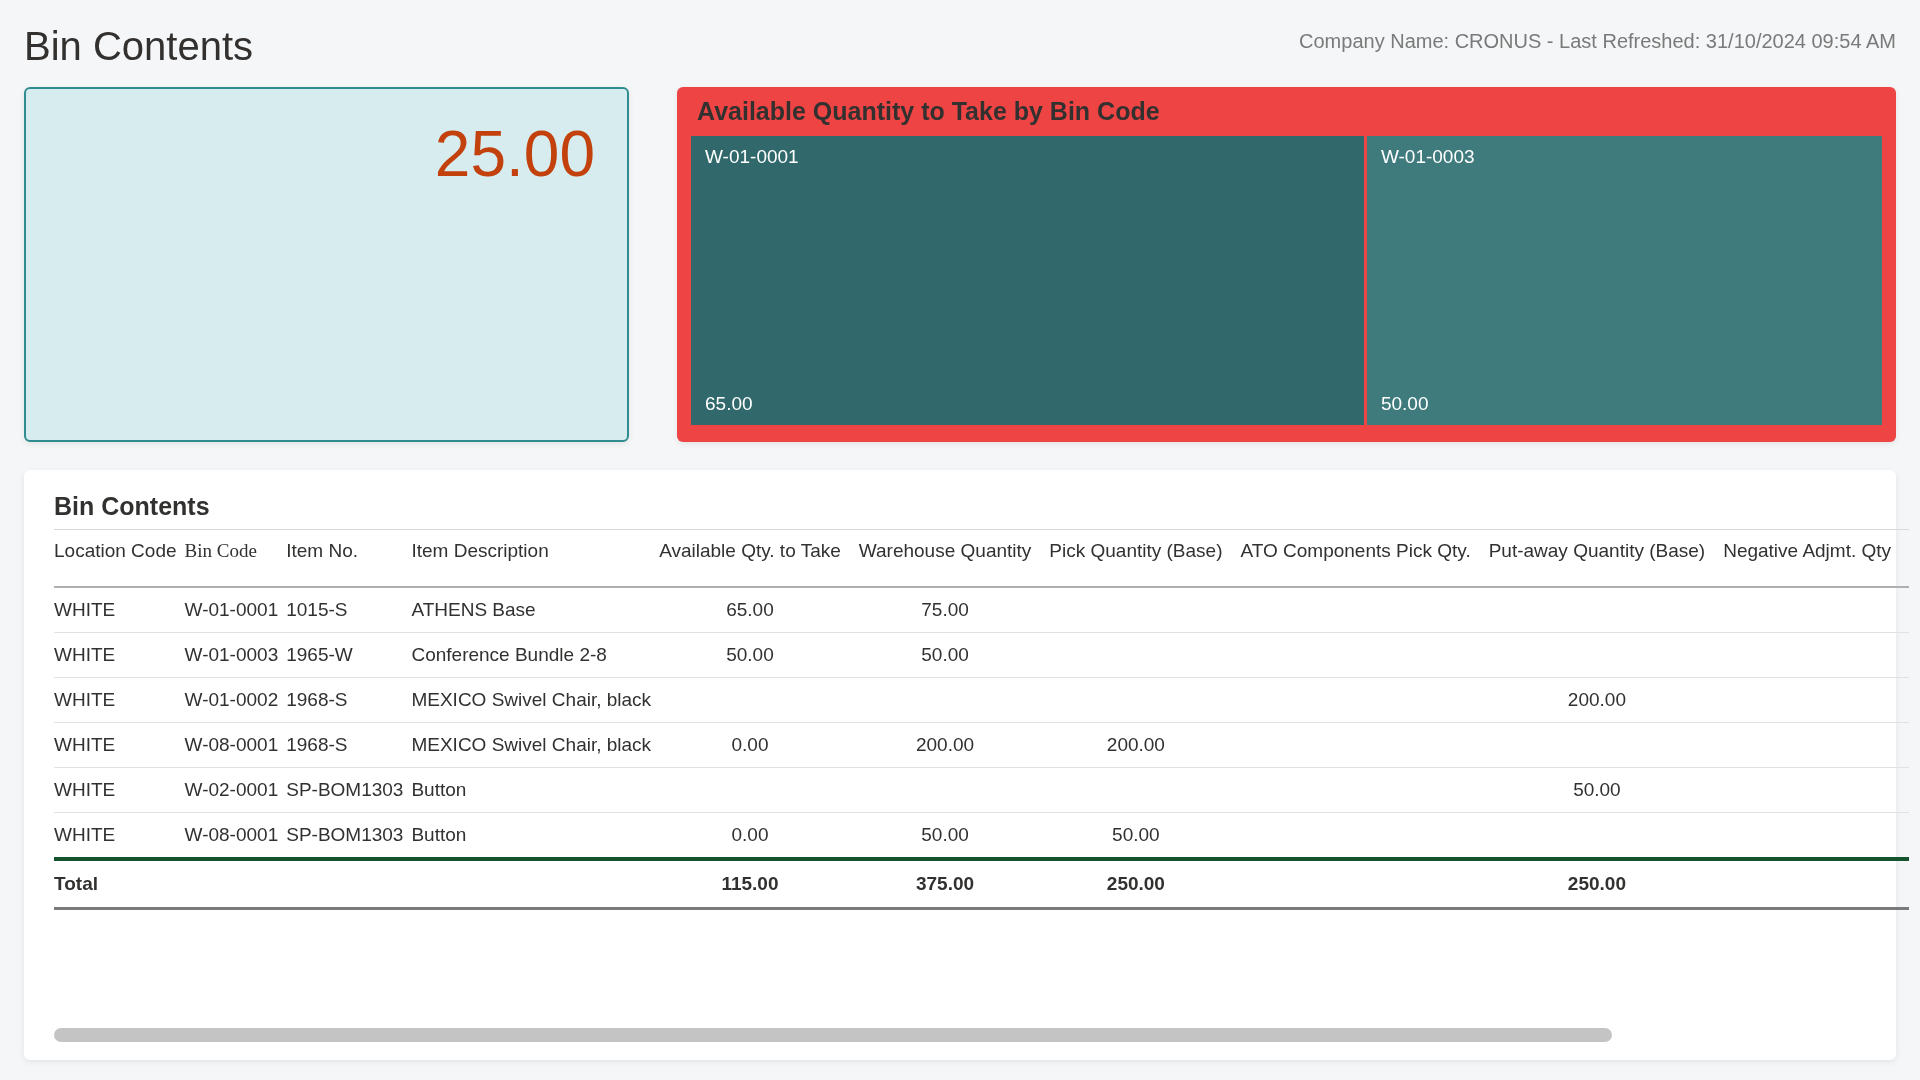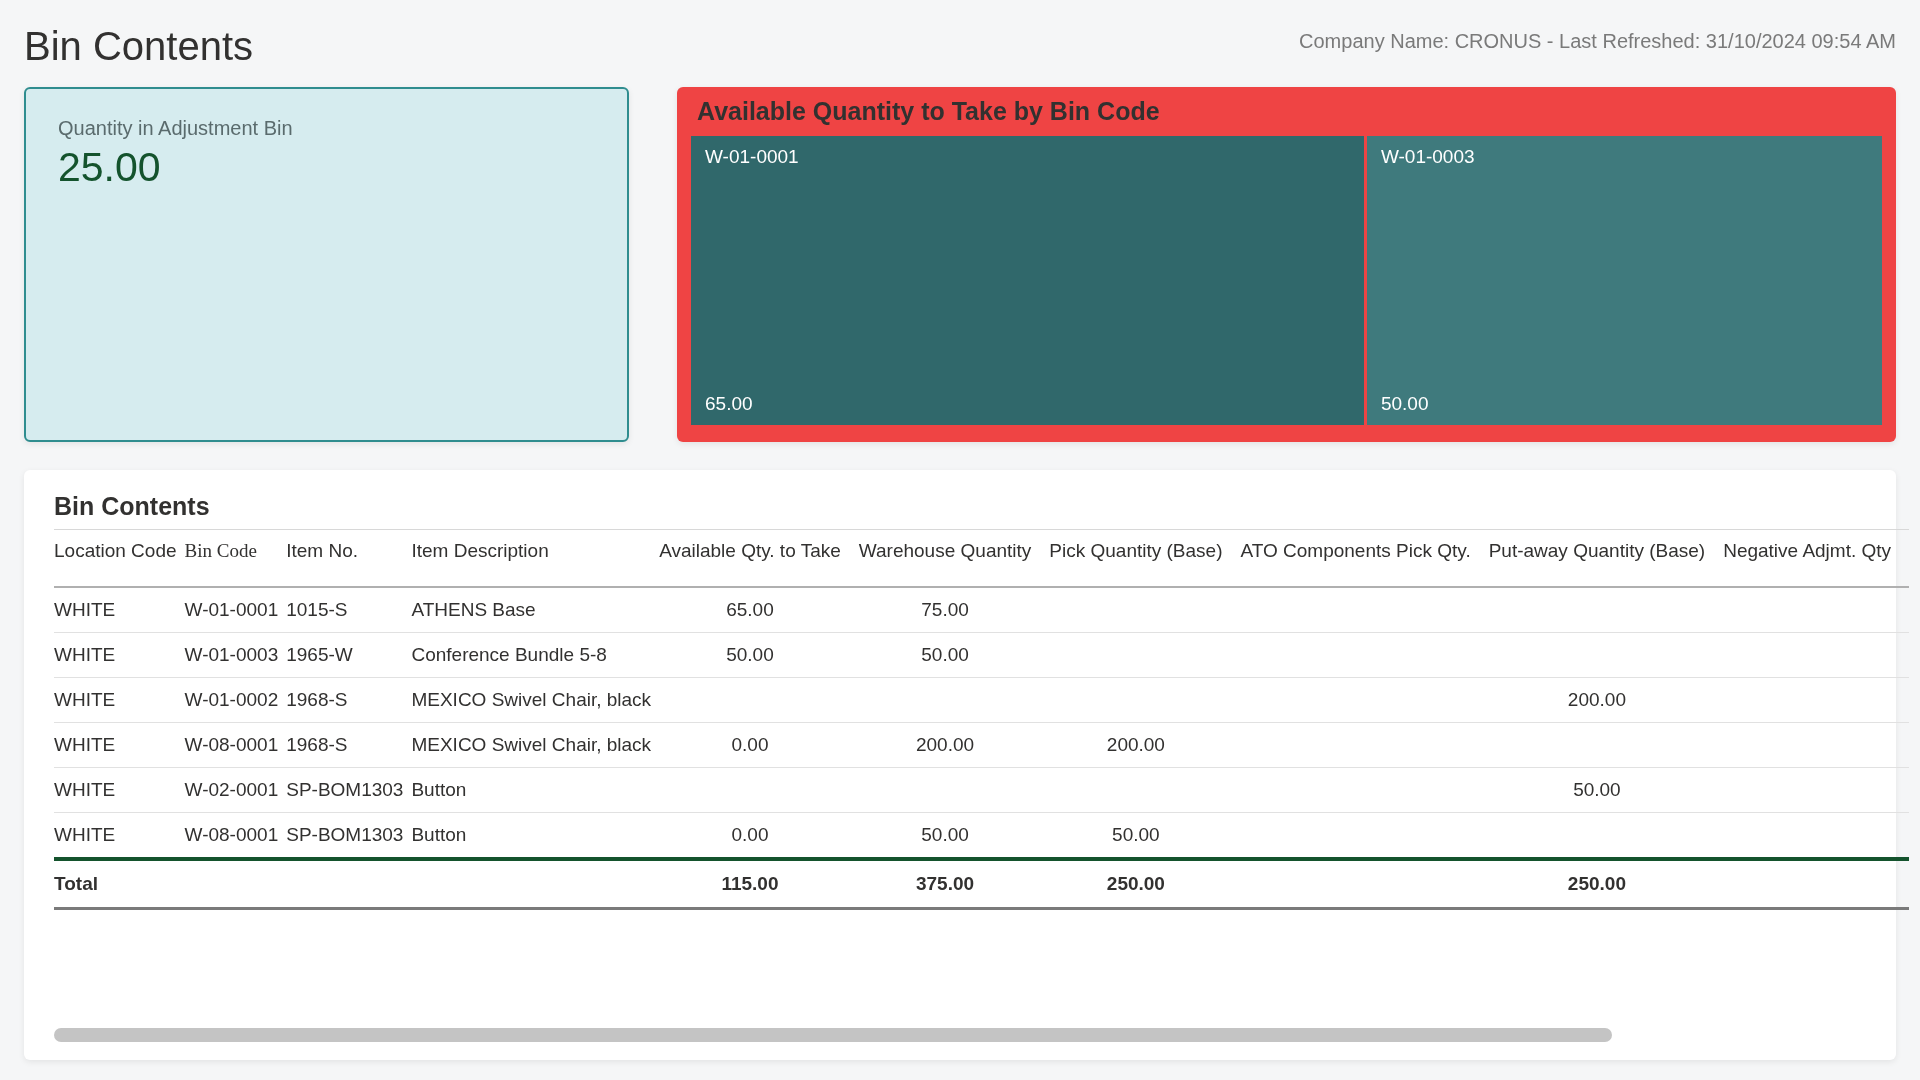--- a/index.html
+++ b/index.html
@@ -43,23 +43,24 @@
     border-radius: 6px;
     box-shadow: 0 2px 6px rgba(0,0,0,0.08);
     padding: 28px 32px;
   }
   .kpi-label {
     font-size: 20px;
     color: #5a6b6d;
     margin-bottom: 4px;
   }
   .kpi-value {
-    font-size: 41px;
+    font-size: 64px;
     font-weight: 400;
-    color: #14532d;
+    color: #c2410c;
+    text-align: right;
   }
   .chart-card {
     flex: 1;
     height: 355px;
     background: #ef4444;
     border-radius: 6px;
     box-shadow: 0 2px 6px rgba(0,0,0,0.08);
     padding: 10px 14px 17px 14px;
     display: flex;
     flex-direction: column;
@@ -159,21 +160,20 @@
 
 <div class="page">
 
   <div class="header-row">
     <h1 class="page-title">Bin Contents</h1>
     <div class="refresh-stamp">Company Name: CRONUS - Last Refreshed: 31/10/2024 09:54 AM</div>
   </div>
 
   <div class="cards-row">
     <div class="kpi-card">
-      <div class="kpi-label">Quantity in Adjustment Bin</div>
       <div class="kpi-value">25.00</div>
     </div>
 
     <div class="chart-card">
       <div class="chart-title">Available Quantity to Take by Bin Code</div>
       <div class="treemap">
         <div class="tree-tile tile-1">
           <span class="tile-label">W-01-0001</span>
           <span class="tile-value">65.00</span>
         </div>
@@ -212,21 +212,21 @@
             <td class="num">75.00</td>
             <td class="num"></td>
             <td class="num"></td>
             <td class="num"></td>
             <td class="num"></td>
           </tr>
           <tr>
             <td>WHITE</td>
             <td>W-01-0003</td>
             <td>1965-W</td>
-            <td>Conference Bundle 5-8</td>
+            <td>Conference Bundle 2-8</td>
             <td class="num">50.00</td>
             <td class="num">50.00</td>
             <td class="num"></td>
             <td class="num"></td>
             <td class="num"></td>
             <td class="num"></td>
           </tr>
           <tr>
             <td>WHITE</td>
             <td>W-01-0002</td>

